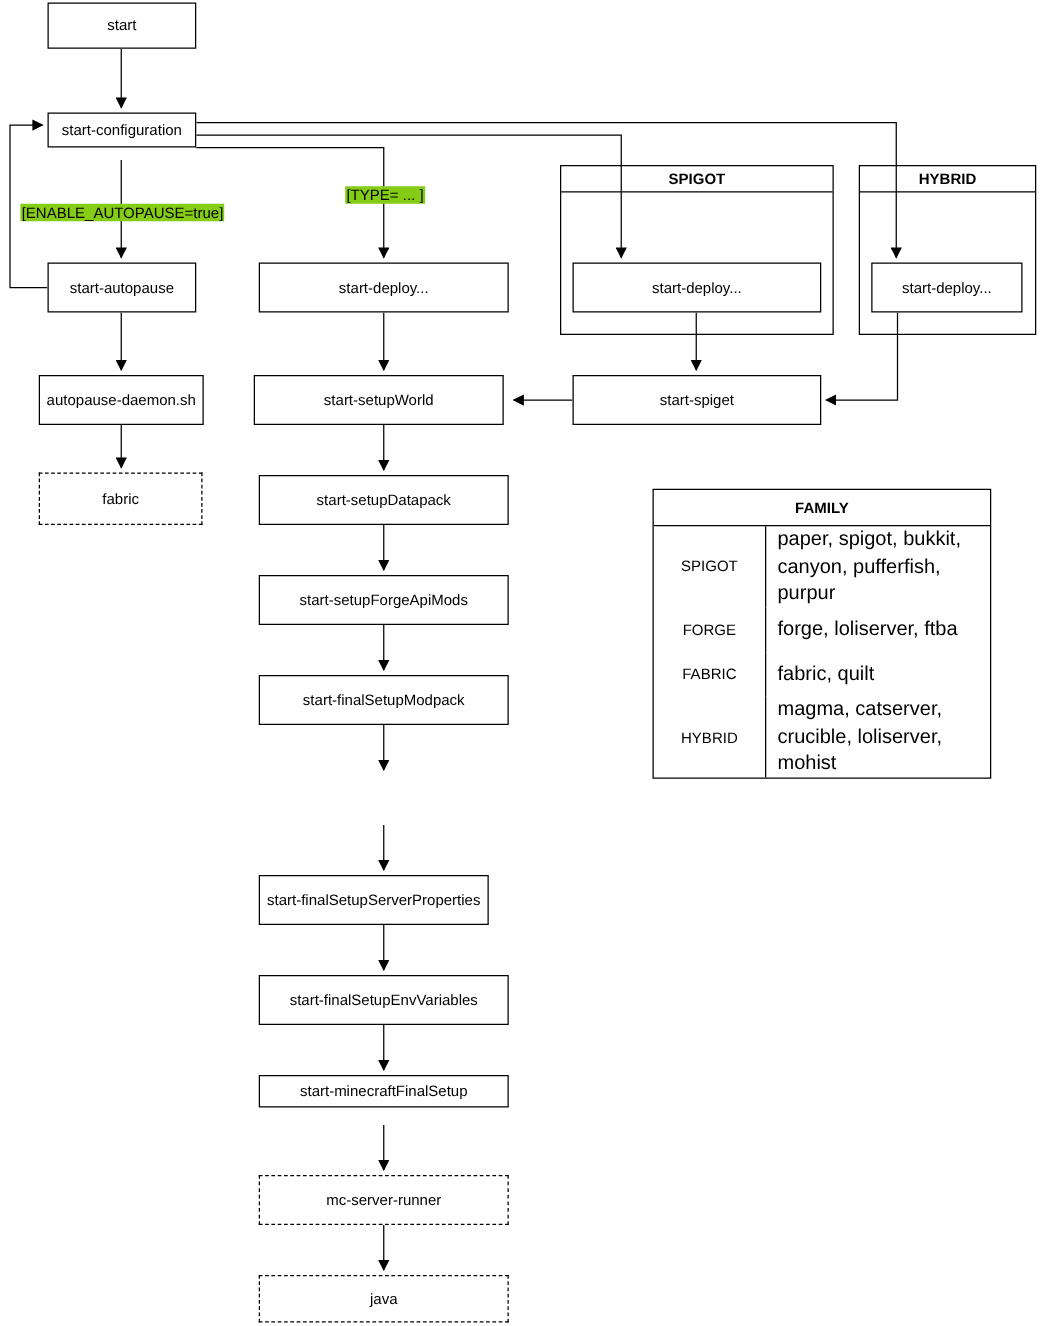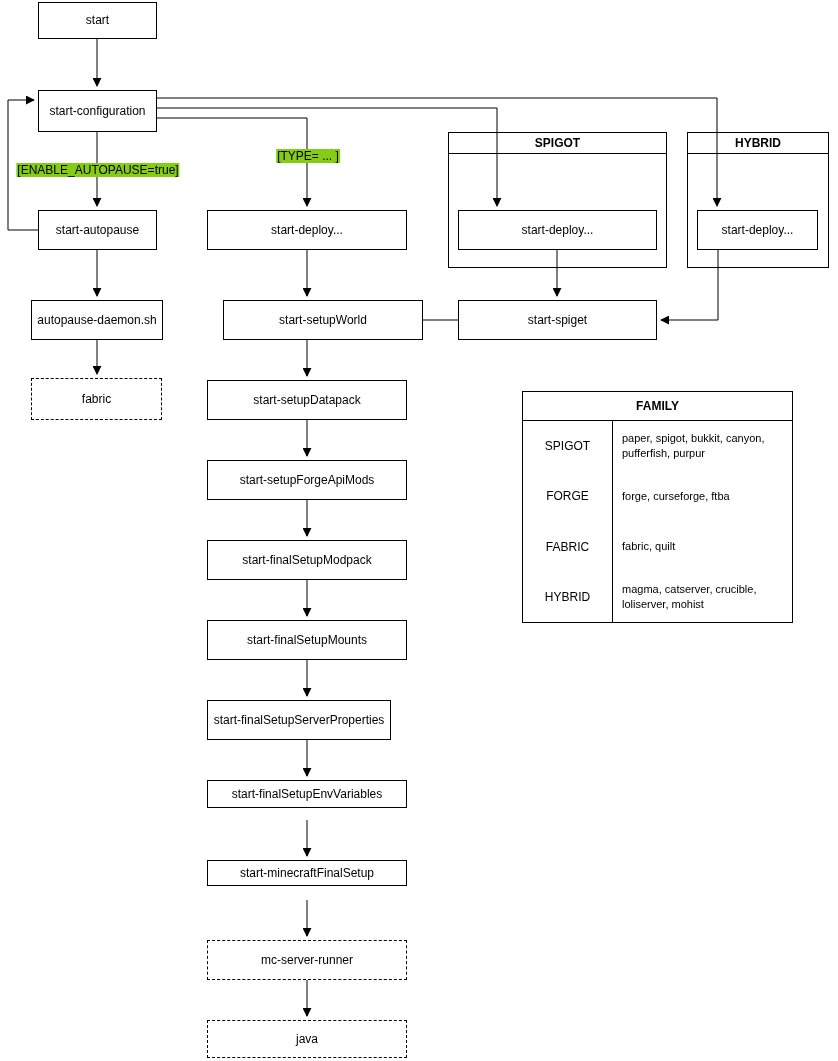--- a/index.html
+++ b/index.html
@@ -85,21 +85,21 @@
     border-right: 1px solid #000000;
     display: flex;
     align-items: center;
     justify-content: center;
     font-size: 12px;
   }
   .family-values {
     flex: 1;
     display: flex;
     align-items: center;
-    font-size: 11px;
+    font-size: 16px;
     line-height: 1.35;
     padding: 0 12px 0 9px;
   }
 </style>
 </head>
 <body>
 
 <div id="canvas">
 
   <div class="container-box" style="left:448px;top:132px;width:219px;height:136px">
@@ -112,21 +112,21 @@
 
   <div class="family-table" style="left:522px;top:391px;width:271px;height:232px">
     <div class="family-header">FAMILY</div>
     <div class="family-body">
       <div class="family-row">
         <div class="family-label">SPIGOT</div>
         <div class="family-values">paper, spigot, bukkit, canyon, pufferfish, purpur</div>
       </div>
       <div class="family-row">
         <div class="family-label">FORGE</div>
-        <div class="family-values">forge, curseforge, ftba</div>
+        <div class="family-values">forge, loliserver, ftba</div>
       </div>
       <div class="family-row">
         <div class="family-label">FABRIC</div>
         <div class="family-values">fabric, quilt</div>
       </div>
       <div class="family-row">
         <div class="family-label">HYBRID</div>
         <div class="family-values">magma, catserver, crucible, loliserver, mohist</div>
       </div>
     </div>
@@ -158,49 +158,48 @@
       <polyline points="307,660 307,696" marker-end="url(#arrow)"></polyline>
       <polyline points="307,740 307,776" marker-end="url(#arrow)"></polyline>
       <polyline points="307,820 307,856" marker-end="url(#arrow)"></polyline>
       <polyline points="307,900 307,936" marker-end="url(#arrow)"></polyline>
       <polyline points="307,980 307,1016" marker-end="url(#arrow)"></polyline>
     </g>
   </svg>
 
   <div class="node" style="left:38px;top:2px;width:119px;height:37px">start</div>
 
-  <div class="node" style="left:38px;top:90px;width:119px;height:42px">start-configuration</div>
+  <div class="node" style="left:38px;top:90px;width:119px;height:28px">start-configuration</div>
 
   <div class="node" style="left:38px;top:210px;width:119px;height:40px">start-autopause</div>
 
   <div class="node" style="left:31px;top:300px;width:132px;height:40px">autopause-daemon.sh</div>
 
   <div class="node dashed" style="left:31px;top:378px;width:131px;height:42px">fabric</div>
 
   <div class="node" style="left:207px;top:210px;width:200px;height:40px">start-deploy...</div>
 
   <div class="node" style="left:458px;top:210px;width:199px;height:40px">start-deploy...</div>
 
   <div class="node" style="left:697px;top:210px;width:121px;height:40px">start-deploy...</div>
 
   <div class="node" style="left:458px;top:300px;width:199px;height:40px">start-spiget</div>
 
-  <div class="node" style="left:223px;top:300px;width:200px;height:40px">start-setupWorld</div>
+  <div class="node" style="left:203px;top:300px;width:200px;height:40px">start-setupWorld</div>
 
   <div class="node" style="left:207px;top:380px;width:200px;height:40px">start-setupDatapack</div>
 
   <div class="node" style="left:207px;top:460px;width:200px;height:40px">start-setupForgeApiMods</div>
 
   <div class="node" style="left:207px;top:540px;width:200px;height:40px">start-finalSetupModpack</div>
 
-  <div class="node" style="left:207px;top:620px;width:200px;height:40px">start-finalSetupMounts</div>
 
   <div class="node" style="left:207px;top:700px;width:184px;height:40px">start-finalSetupServerProperties</div>
 
-  <div class="node" style="left:207px;top:780px;width:200px;height:28px">start-finalSetupEnvVariables</div>
+  <div class="node" style="left:207px;top:780px;width:200px;height:40px">start-finalSetupEnvVariables</div>
 
   <div class="node" style="left:207px;top:860px;width:200px;height:26px">start-minecraftFinalSetup</div>
 
   <div class="node dashed" style="left:207px;top:940px;width:200px;height:40px">mc-server-runner</div>
 
   <div class="node dashed" style="left:207px;top:1020px;width:200px;height:38px">java</div>
 
   <div class="edge-label" style="left:98px;top:163px">[ENABLE_AUTOPAUSE=true]</div>
 
   <div class="edge-label" style="left:308px;top:149px">[TYPE= ... ]</div>

